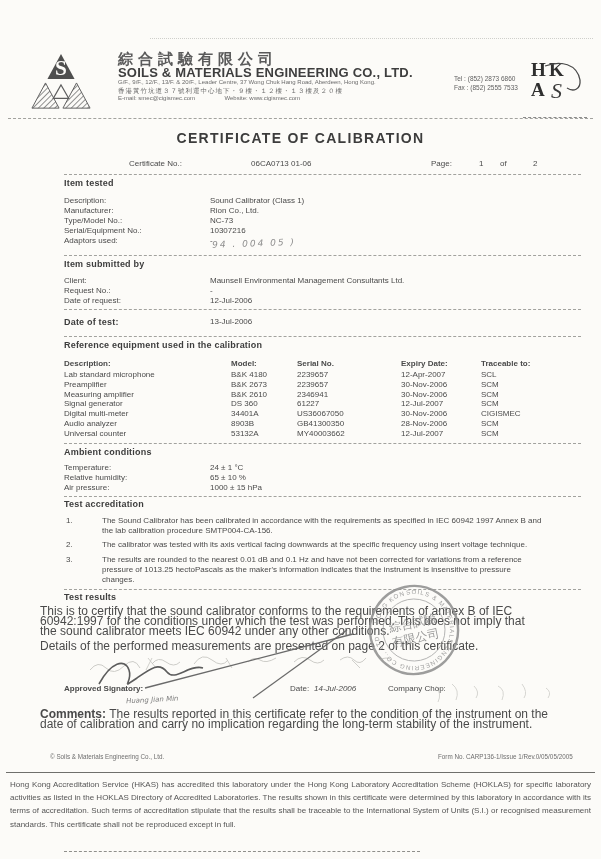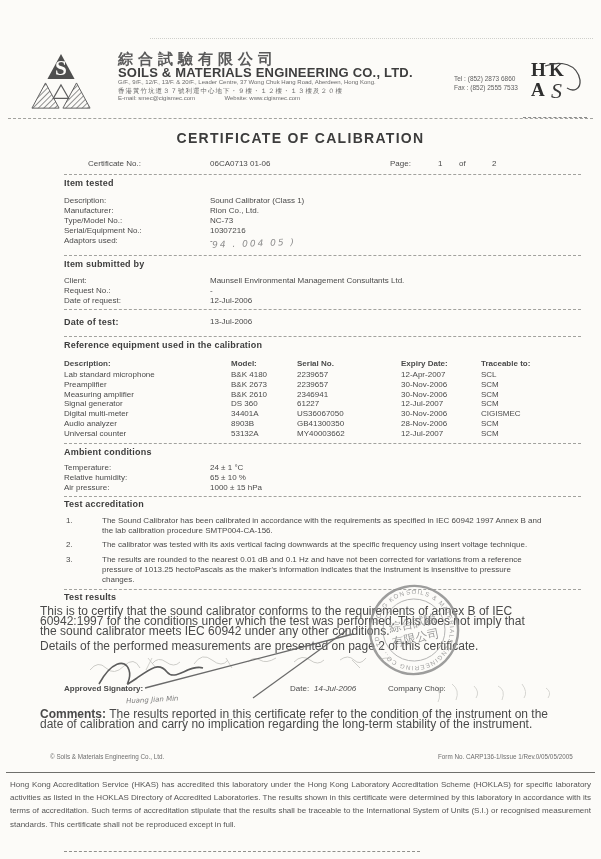--- a/index.html
+++ b/index.html
@@ -98,21 +98,21 @@
         <path d="M18,8 C34,2 50,6 53,22 C54,32 46,34 40,30" fill="none" stroke="#4a4a4a" stroke-width="1.3"></path>
       </svg>
       <div class="hkas-cap"></div>
     </div>
   </div>
 
   <div class="abs rule" style="top:118px;left:8px;right:8px;"></div>
 
   <div class="abs title" style="top:130px;">CERTIFICATE OF CALIBRATION</div>
 
-  <div class="abs certrow" style="top:159px;height:12px;">
+  <div class="abs certrow" style="top:159px;height:12px;margin-left:41px;">
     <span style="left:88px;">Certificate No.:</span>
     <span style="left:210px;">06CA0713 01-06</span>
     <span style="left:390px;">Page:</span>
     <span style="left:438px;">1</span>
     <span style="left:459px;">of</span>
     <span style="left:492px;">2</span>
   </div>
 
   <div class="abs rule" style="top:174px;left:64px;right:20px;"></div>
 

